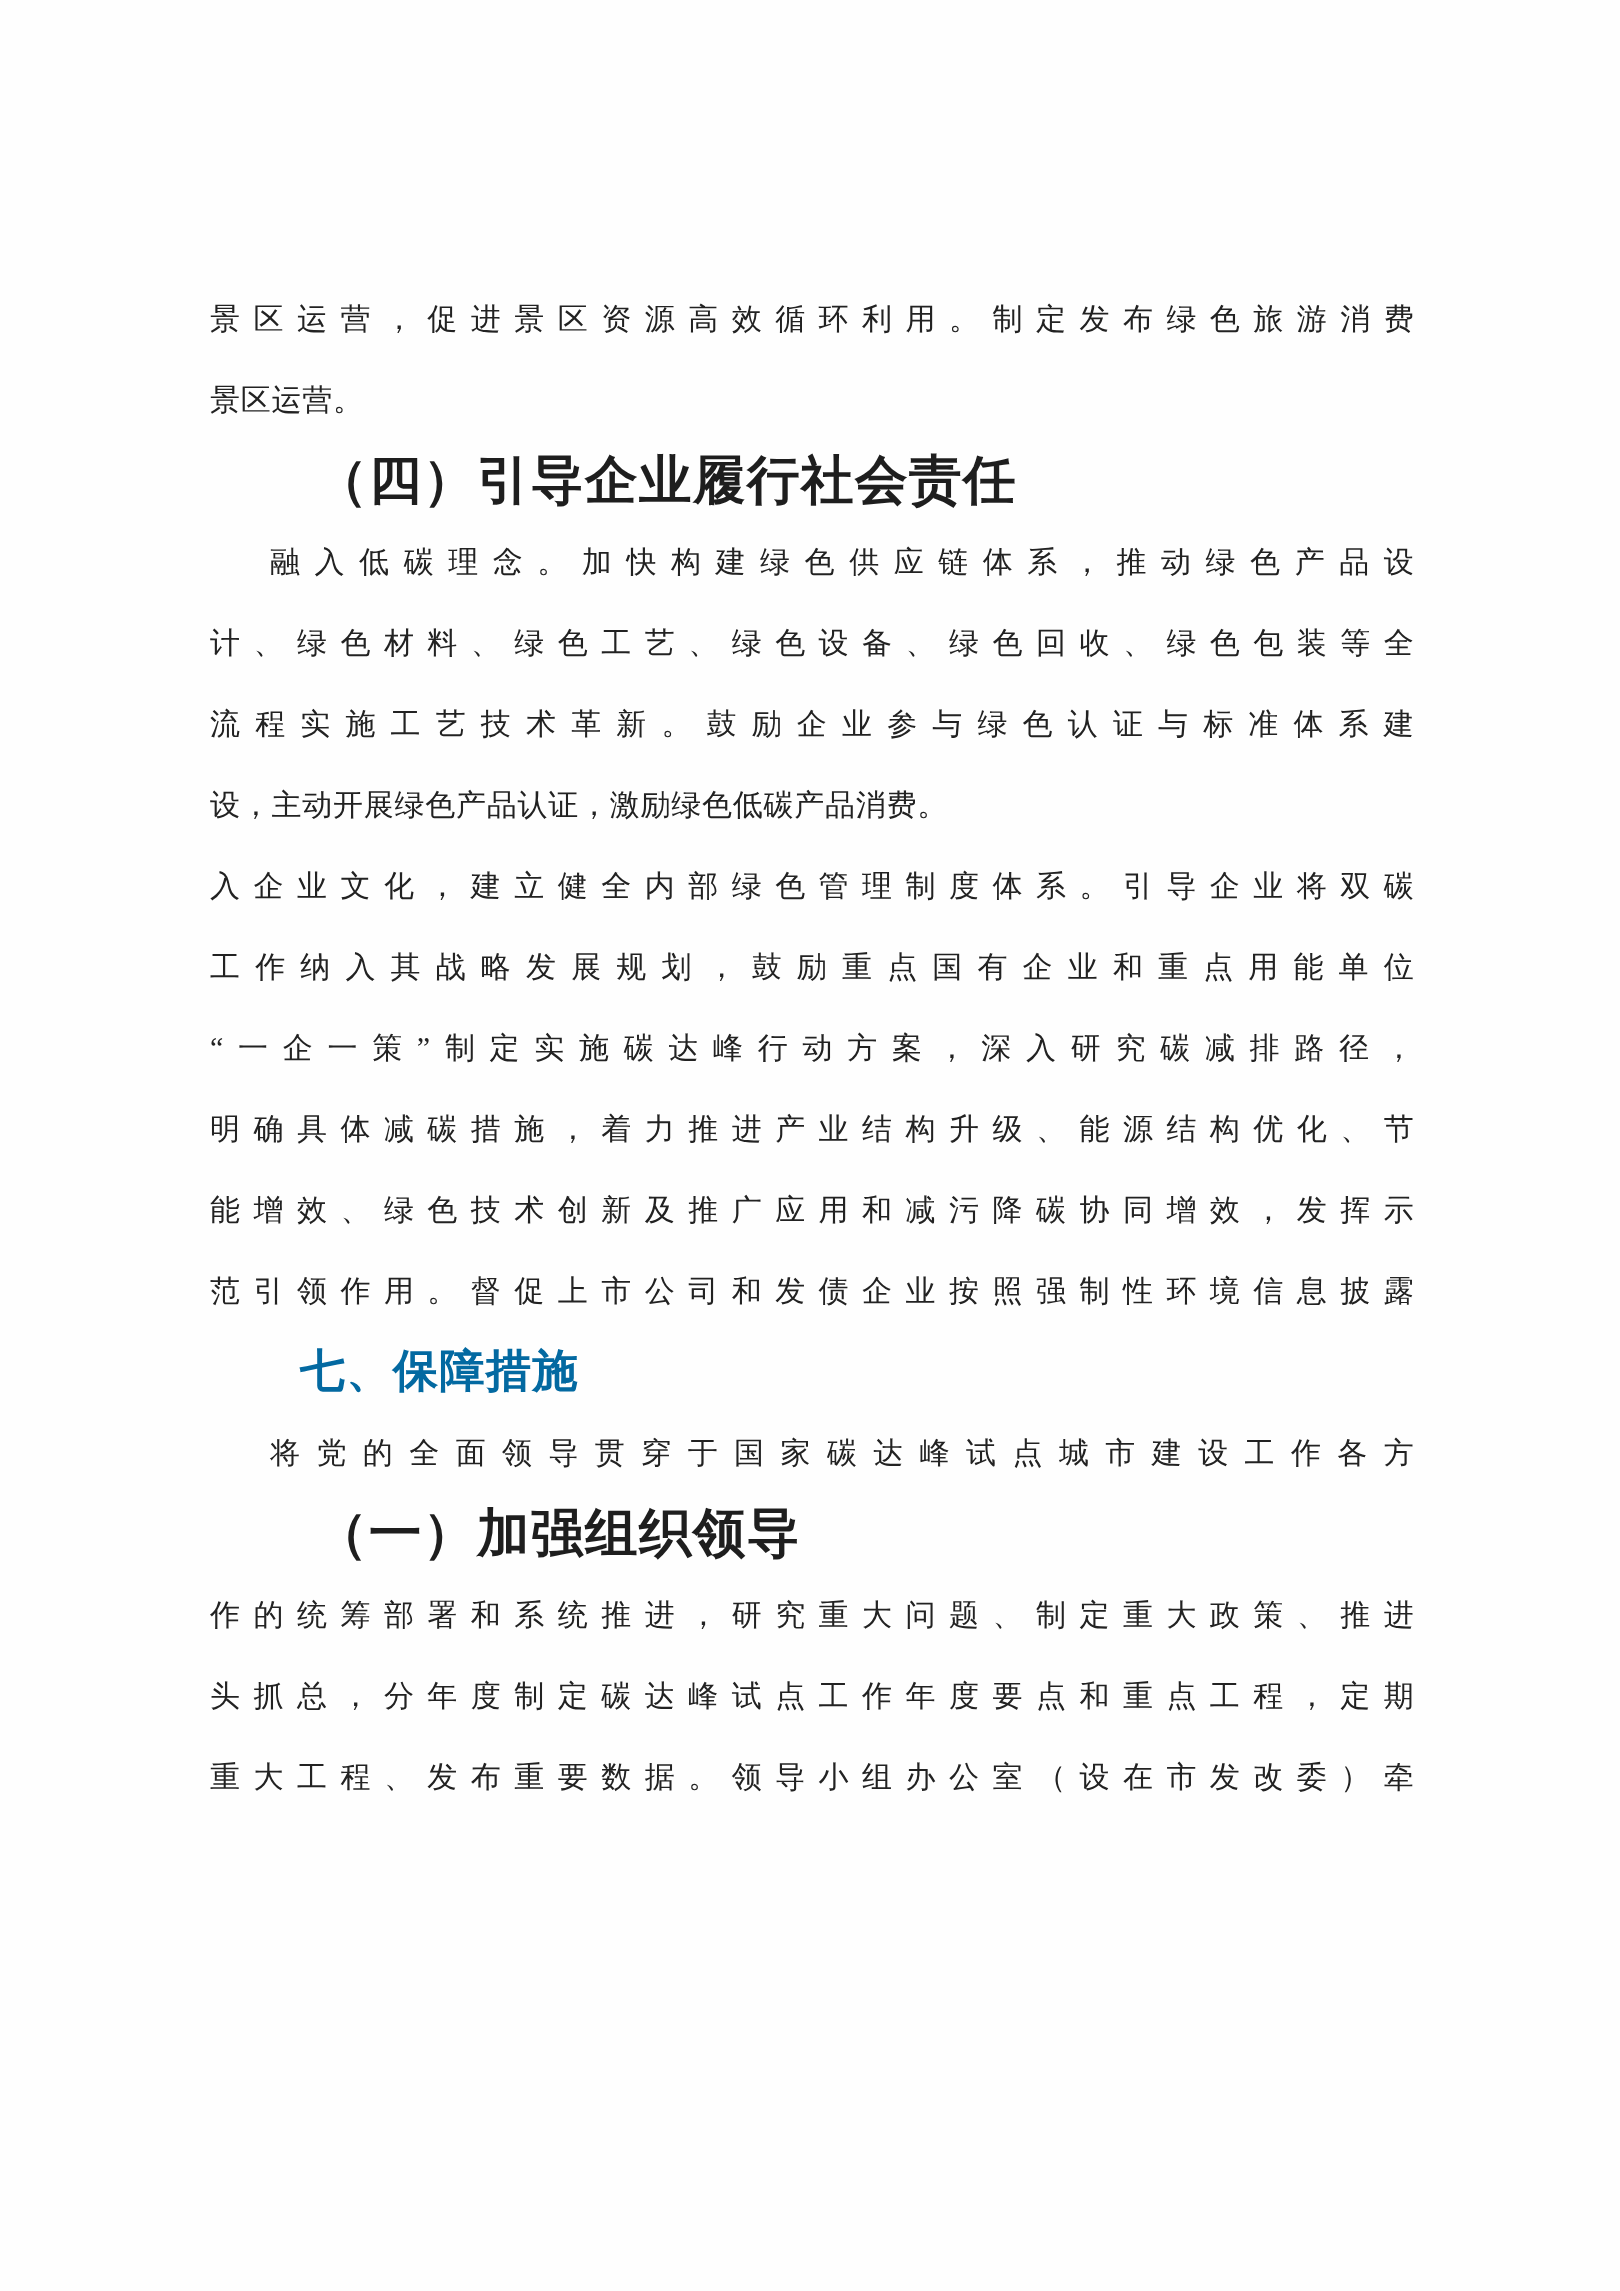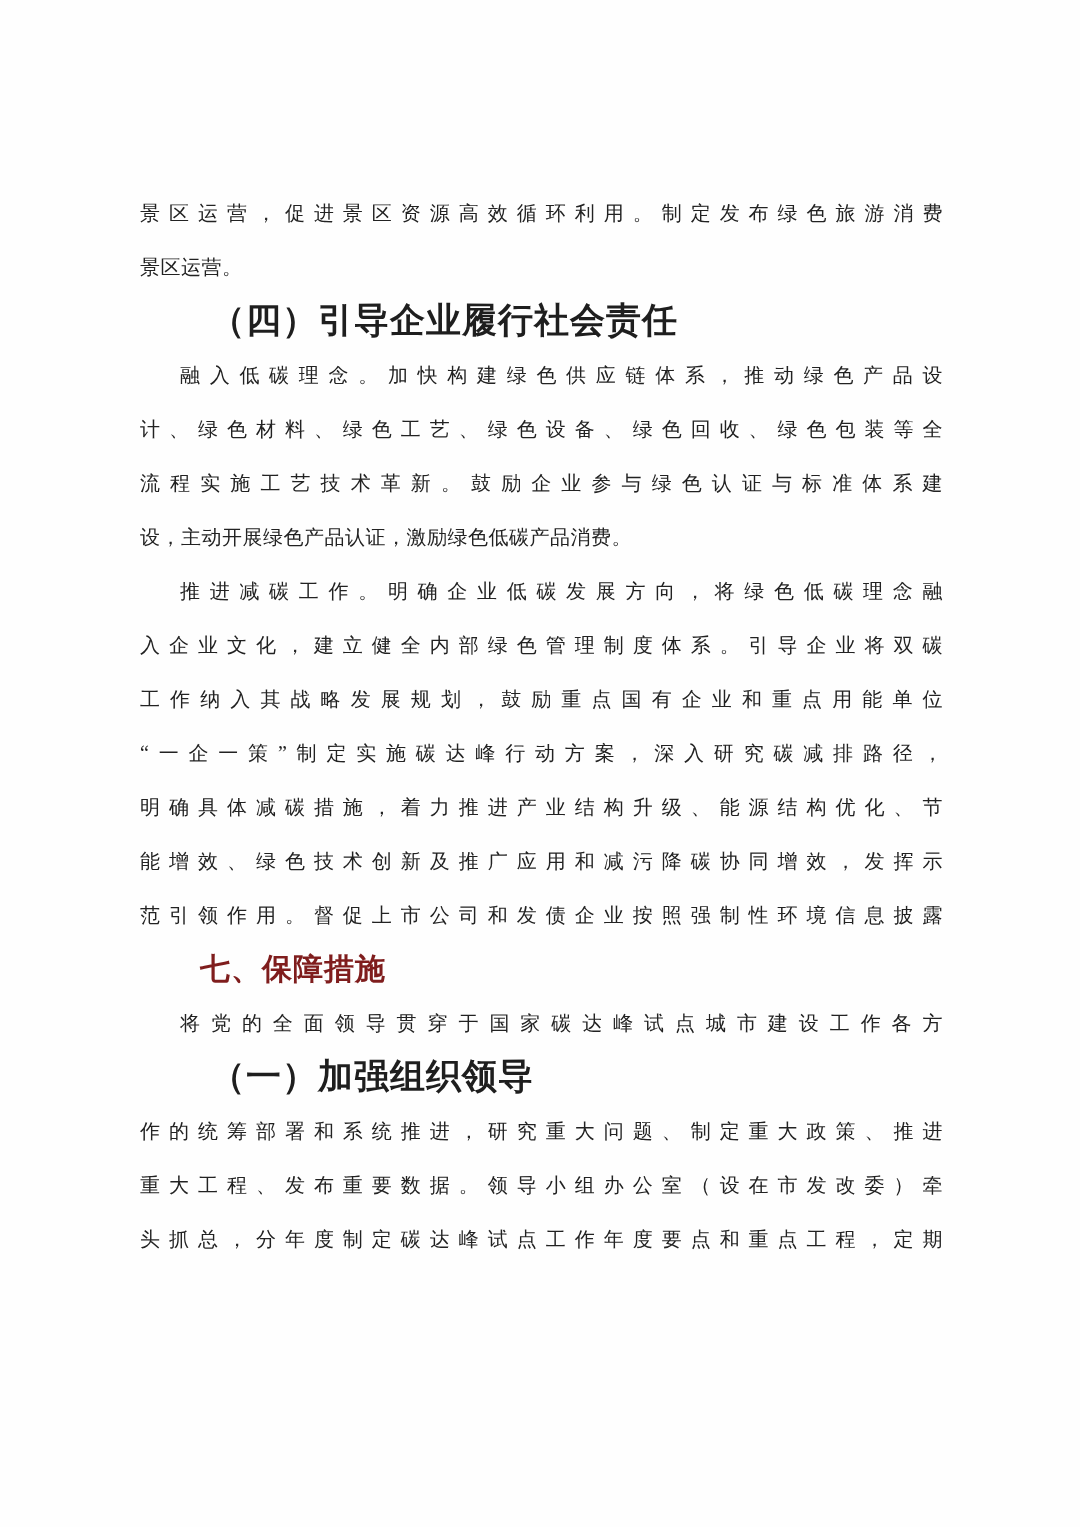--- a/index.html
+++ b/index.html
@@ -35,21 +35,21 @@
     text-align-last: justify;
     text-justify: inter-character;
   }
   .line.indent {
     text-indent: 2em;
   }
   .line.h1 {
     font-family: "Liberation Sans", "DejaVu Sans", sans-serif;
     font-weight: 700;
     font-size: 30px;
-    color: #7f1d1d;
+    color: #0369a1;
     letter-spacing: 1px;
   }
   .line.h2 {
     font-weight: 700;
     font-size: 35px;
     color: #1e1e1e;
     letter-spacing: 1px;
   }
 </style>
 </head>
@@ -58,27 +58,26 @@
 <div class="page">
   <div class="content">
 
   <div class="line body justify">景区运营，促进景区资源高效循环利用。制定发布绿色旅游消费</div>
       <div class="line body">景区运营。</div>
       <div class="line h2 indent">（四）引导企业履行社会责任</div>
       <div class="line body indent justify">融入低碳理念。加快构建绿色供应链体系，推动绿色产品设</div>
       <div class="line body justify">计、绿色材料、绿色工艺、绿色设备、绿色回收、绿色包装等全</div>
       <div class="line body justify">流程实施工艺技术革新。鼓励企业参与绿色认证与标准体系建</div>
       <div class="line body">设，主动开展绿色产品认证，激励绿色低碳产品消费。</div>
-      <div class="line body indent justify">推进减碳工作。明确企业低碳发展方向，将绿色低碳理念融</div>
       <div class="line body justify">入企业文化，建立健全内部绿色管理制度体系。引导企业将双碳</div>
       <div class="line body justify">工作纳入其战略发展规划，鼓励重点国有企业和重点用能单位</div>
       <div class="line body justify">“一企一策”制定实施碳达峰行动方案，深入研究碳减排路径，</div>
       <div class="line body justify">明确具体减碳措施，着力推进产业结构升级、能源结构优化、节</div>
       <div class="line body justify">能增效、绿色技术创新及推广应用和减污降碳协同增效，发挥示</div>
       <div class="line body justify">范引领作用。督促上市公司和发债企业按照强制性环境信息披露</div>
       <div class="line h1 indent">七、保障措施</div>
       <div class="line body indent justify">将党的全面领导贯穿于国家碳达峰试点城市建设工作各方</div>
       <div class="line h2 indent">（一）加强组织领导</div>
       <div class="line body justify">作的统筹部署和系统推进，研究重大问题、制定重大政策、推进</div>
+      <div class="line body justify">头抓总，分年度制定碳达峰试点工作年度要点和重点工程，定期</div>
       <div class="line body justify">重大工程、发布重要数据。领导小组办公室（设在市发改委）牵</div>
-      <div class="line body justify">头抓总，分年度制定碳达峰试点工作年度要点和重点工程，定期</div>
     </div>
 </div>
 
 </body></html>

